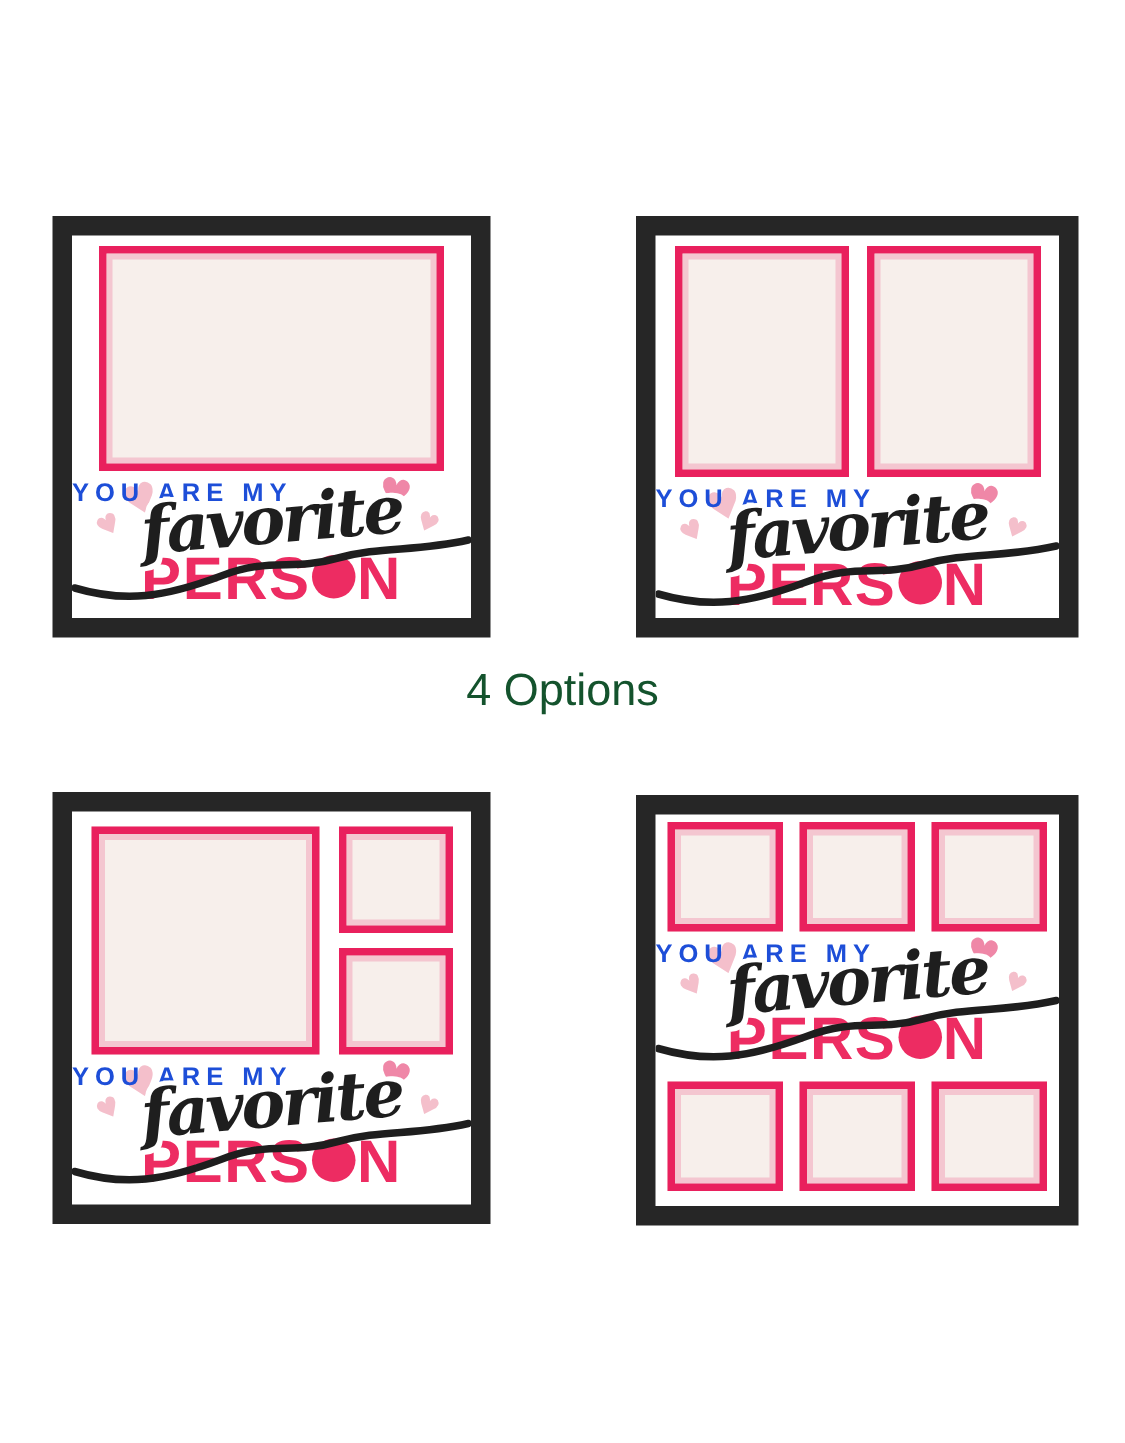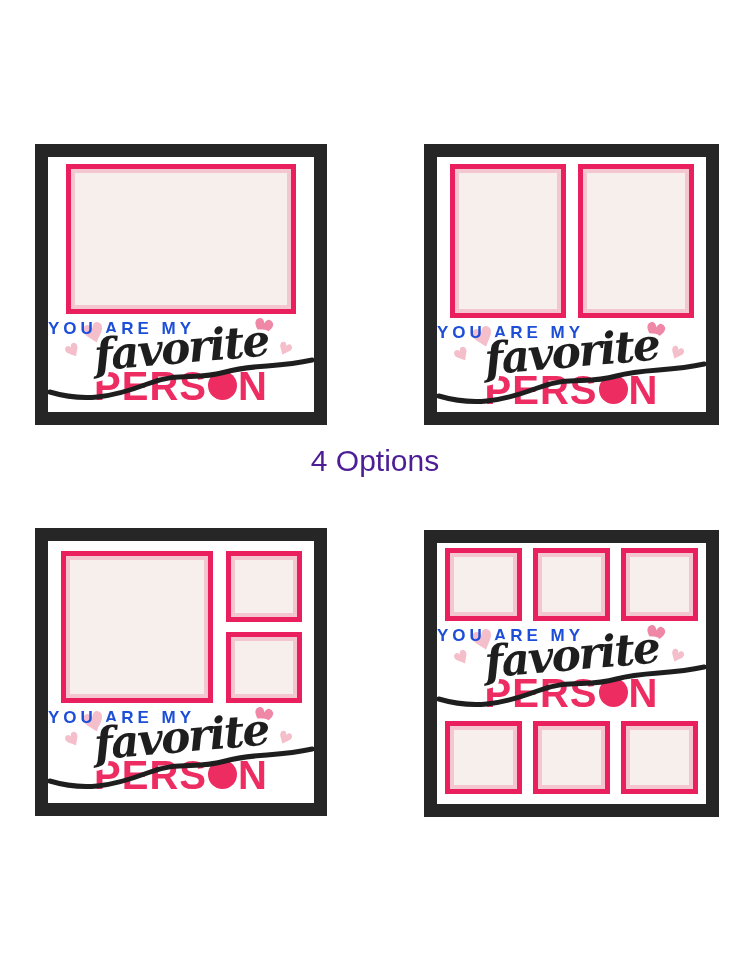--- a/index.html
+++ b/index.html
@@ -47,21 +47,21 @@
 
   .heart{position:absolute;z-index:1;line-height:1;
          font-family:"DejaVu Sans",sans-serif;}
   .h-l1{left:34px;top:4px;font-size:27px;color:#f4bfcb;transform:rotate(-18deg);}
   .h-l2{left:17px;top:26px;font-size:18px;color:#f4bfcb;transform:rotate(-30deg);}
   .h-r1{right:40px;top:0;font-size:25px;color:#ef87a7;transform:rotate(12deg);}
   .h-r2{right:22px;top:25px;font-size:17px;color:#f4bfcb;transform:rotate(24deg);}
 
   
   .banner{position:absolute;top:444px;left:0;width:100%;text-align:center;
-          color:#4c1d95;font-size:30px;line-height:34px;font-weight:normal;}
+          color:#14532d;font-size:30px;line-height:34px;font-weight:normal;}
 </style>
 </head>
 <body>
 
 <div class="canvas">
 
   <div class="frame f-tl">
     <div class="inner">
       <div class="photos layout-one">
         <div class="photo"></div>

